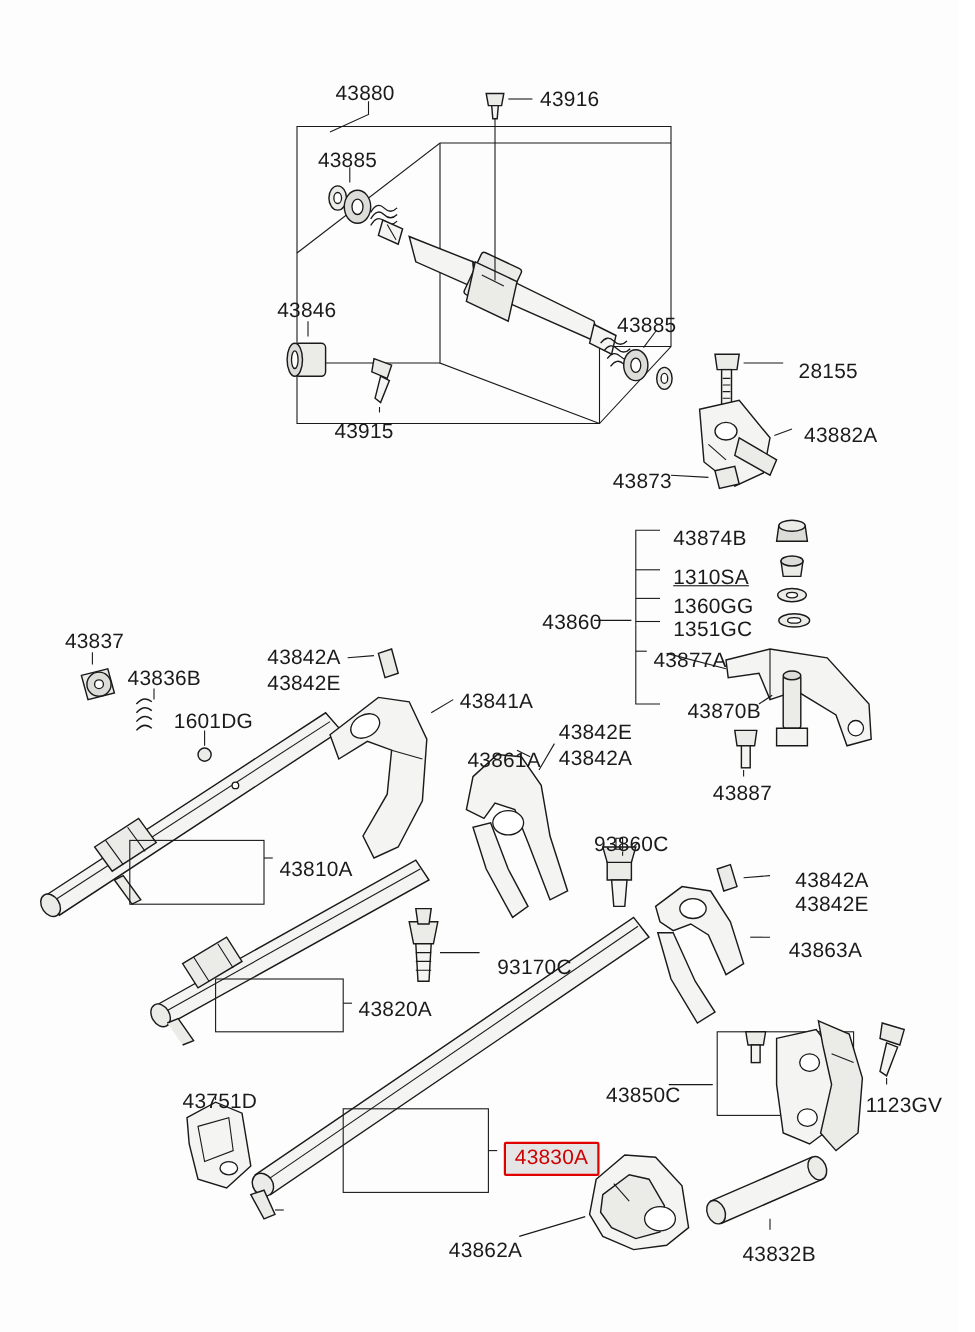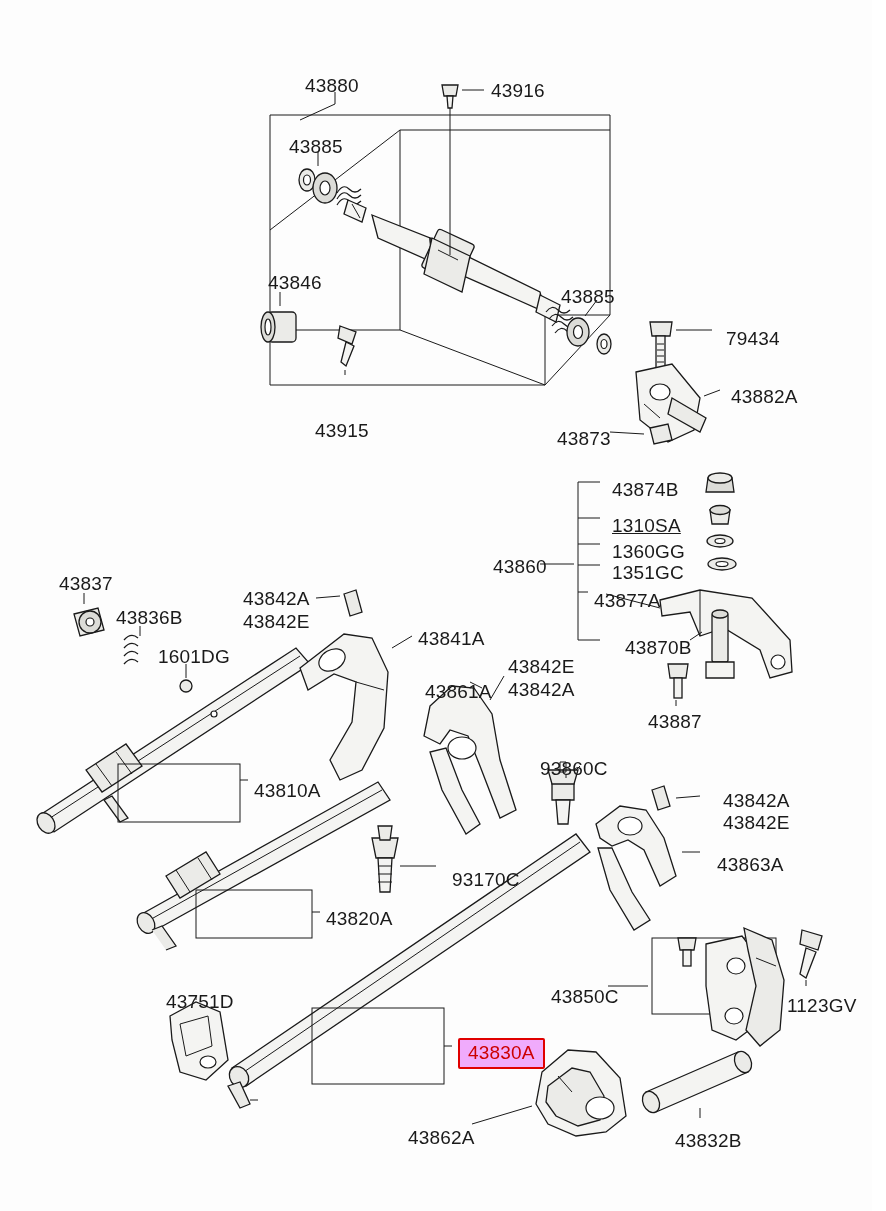--- a/index.html
+++ b/index.html
@@ -28,21 +28,21 @@
     font-size: 19px;
     color: #1a1a1a;
     white-space: nowrap;
     letter-spacing: 0.2px;
   }
   .lbl.hl {
     color: #cc0000;
     border: 2px solid #e00000;
     padding: 2px 8px 3px 8px;
     border-radius: 2px;
-    background: #f0abfc;
+    background: #e5e5e5;
   }
   .stroke-thin { fill: none; stroke: #1a1a1a; stroke-width: 1; }
   .part-fill   { fill: #f4f4f2; stroke: #1a1a1a; stroke-width: 1.3; }
   .part-fill2  { fill: #ebebe8; stroke: #1a1a1a; stroke-width: 1.3; }
   .part-dark   { fill: #dcdcd8; stroke: #1a1a1a; stroke-width: 1.3; }
   .white-fill  { fill: #ffffff; stroke: #1a1a1a; stroke-width: 1.2; }
   .leader      { fill: none; stroke: #1a1a1a; stroke-width: 1; }
 </style>
 </head>
 <body>
@@ -333,24 +333,24 @@
         <path class="part-fill" d="M806,948 L816,952 L806,978 L800,974 Z"></path>
         <path class="leader" d="M806,980 L806,986"></path>
       </g>
     </g>
 
   </svg>
 
   <div class="lbl" style="left:305px; top:75px;">43880</div>
   <div class="lbl" style="left:491px; top:80px;">43916</div>
   <div class="lbl" style="left:289px; top:136px;">43885</div>
-  <div class="lbl" style="left:252px; top:272px;margin-left:16px;">43846</div>
+  <div class="lbl" style="left:252px; top:272px;">43846</div>
   <div class="lbl" style="left:561px; top:286px;">43885</div>
-  <div class="lbl" style="left:315px; top:382px;margin-top:38px;">43915</div>
-  <div class="lbl" style="left:726px; top:328px;">79434</div>
+  <div class="lbl" style="left:304px; top:382px;">43915</div>
+  <div class="lbl" style="left:726px; top:328px;">28155</div>
   <div class="lbl" style="left:731px; top:386px;">43882A</div>
   <div class="lbl" style="left:557px; top:428px;">43873</div>
   <div class="lbl" style="left:612px; top:479px;">43874B</div>
   <div class="lbl" style="left:612px; top:515px;text-decoration:underline;">1310SA</div>
   <div class="lbl" style="left:612px; top:541px;">1360GG</div>
   <div class="lbl" style="left:493px; top:556px;">43860</div>
   <div class="lbl" style="left:612px; top:562px;">1351GC</div>
   <div class="lbl" style="left:594px; top:590px;">43877A</div>
   <div class="lbl" style="left:59px;  top:573px;">43837</div>
   <div class="lbl" style="left:243px; top:588px;">43842A</div>

